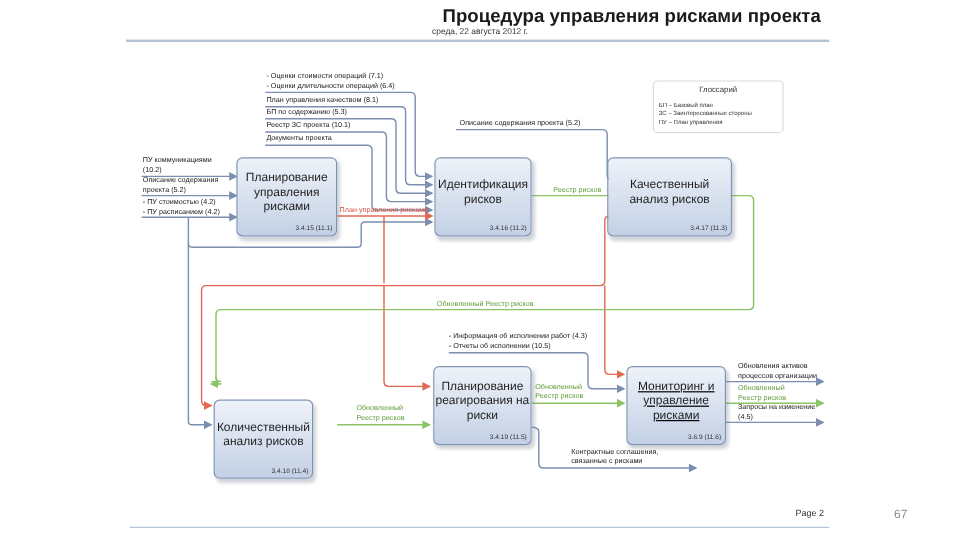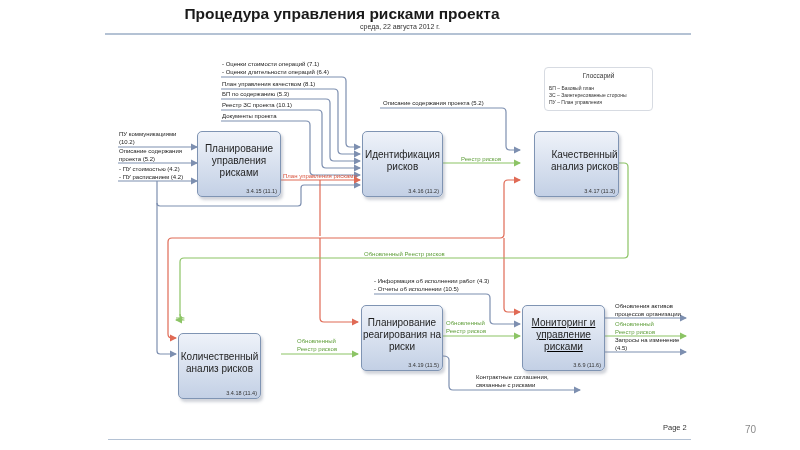--- a/index.html
+++ b/index.html
@@ -1,17 +1,17 @@
 <!DOCTYPE html>
 <html><head>
 <meta charset="utf-8">
 <style>
   html, body { margin: 0; padding: 0; background: #ffffff; }
   body { width: 800px; height: 450px; position: relative; overflow: hidden; font-family: "Liberation Sans", sans-serif; }
-  .title { position: absolute; left: 0; width: 684px; top: 5px; text-align: center; font-size: 15.5px; font-weight: bold; color: #1a1a1a; }
+  .title { position: absolute; left: 0; width: 684px; top: 5px; text-align: right; font-size: 15.5px; font-weight: bold; color: #1a1a1a; }
   .subtitle { position: absolute; left: 0; width: 800px; top: 23px; text-align: center; font-size: 7px; color: #333; }
   .hr-top { position: absolute; left: 105px; top: 33px; width: 586px; height: 2px; background: #b4c2d4; }
   .hr-bottom { position: absolute; left: 108px; top: 439px; width: 583px; height: 1px; background: #b4c2d4; }
   .page-label { position: absolute; left: 663px; top: 423px; font-size: 7.5px; color: #333; }
   .slide-num { position: absolute; left: 745px; top: 424px; font-size: 10px; color: #8a8a8a; }
   svg#diagram { position: absolute; left: 0; top: 0; }
   .proc-box { position: absolute; box-sizing: border-box; border: 1px solid #7f94b3; border-radius: 5px;
     background: linear-gradient(#eef2f9, #c3d0e5); box-shadow: 2px 3px 3px rgba(120,130,150,0.35);
     display: flex; align-items: center; justify-content: center; text-align: center; }
   .proc-title { font-size: 10px; color: #1f1f1f; line-height: 12px; white-space: pre-line; margin-top: -6px; }
@@ -87,21 +87,21 @@
   <div class="proc-title">Планирование
 управления
 рисками</div>
   <div class="proc-code">3.4.15 (11.1)</div>
 </div>
 <div class="proc-box" style="left:362px;top:131px;width:81px;height:66px;text-align:center;">
   <div class="proc-title">Идентификация
 рисков</div>
   <div class="proc-code">3.4.16 (11.2)</div>
 </div>
-<div class="proc-box" style="left:534px;top:131px;width:85px;height:66px;justify-content:flex-end;">
+<div class="proc-box" style="left:506px;top:131px;width:104px;height:66px;">
   <div class="proc-title">Качественный
 анализ рисков</div>
   <div class="proc-code">3.4.17 (11.3)</div>
 </div>
 <div class="proc-box" style="left:178px;top:305px;width:83px;height:66px;margin-top:28px;">
   <div class="proc-title">Количественный
 анализ рисков</div>
   <div class="proc-code">3.4.18 (11.4)</div>
 </div>
 <div class="proc-box" style="left:361px;top:305px;width:82px;height:66px;">
@@ -152,14 +152,14 @@
 связанные с рисками</div>
 
 <div class="lbl" style="left:615px;top:303px;">Обновления активов
 процессов организации</div>
 <div class="lbl green" style="left:615px;top:321px;">Обновленный
 Реестр рисков</div>
 <div class="lbl" style="left:615px;top:337px;">Запросы на изменение
 (4.5)</div>
 
 <div class="page-label">Page 2</div>
-<div class="slide-num">70</div>
+<div class="slide-num">67</div>
 <div class="hr-bottom"></div>
 
 </body></html>

